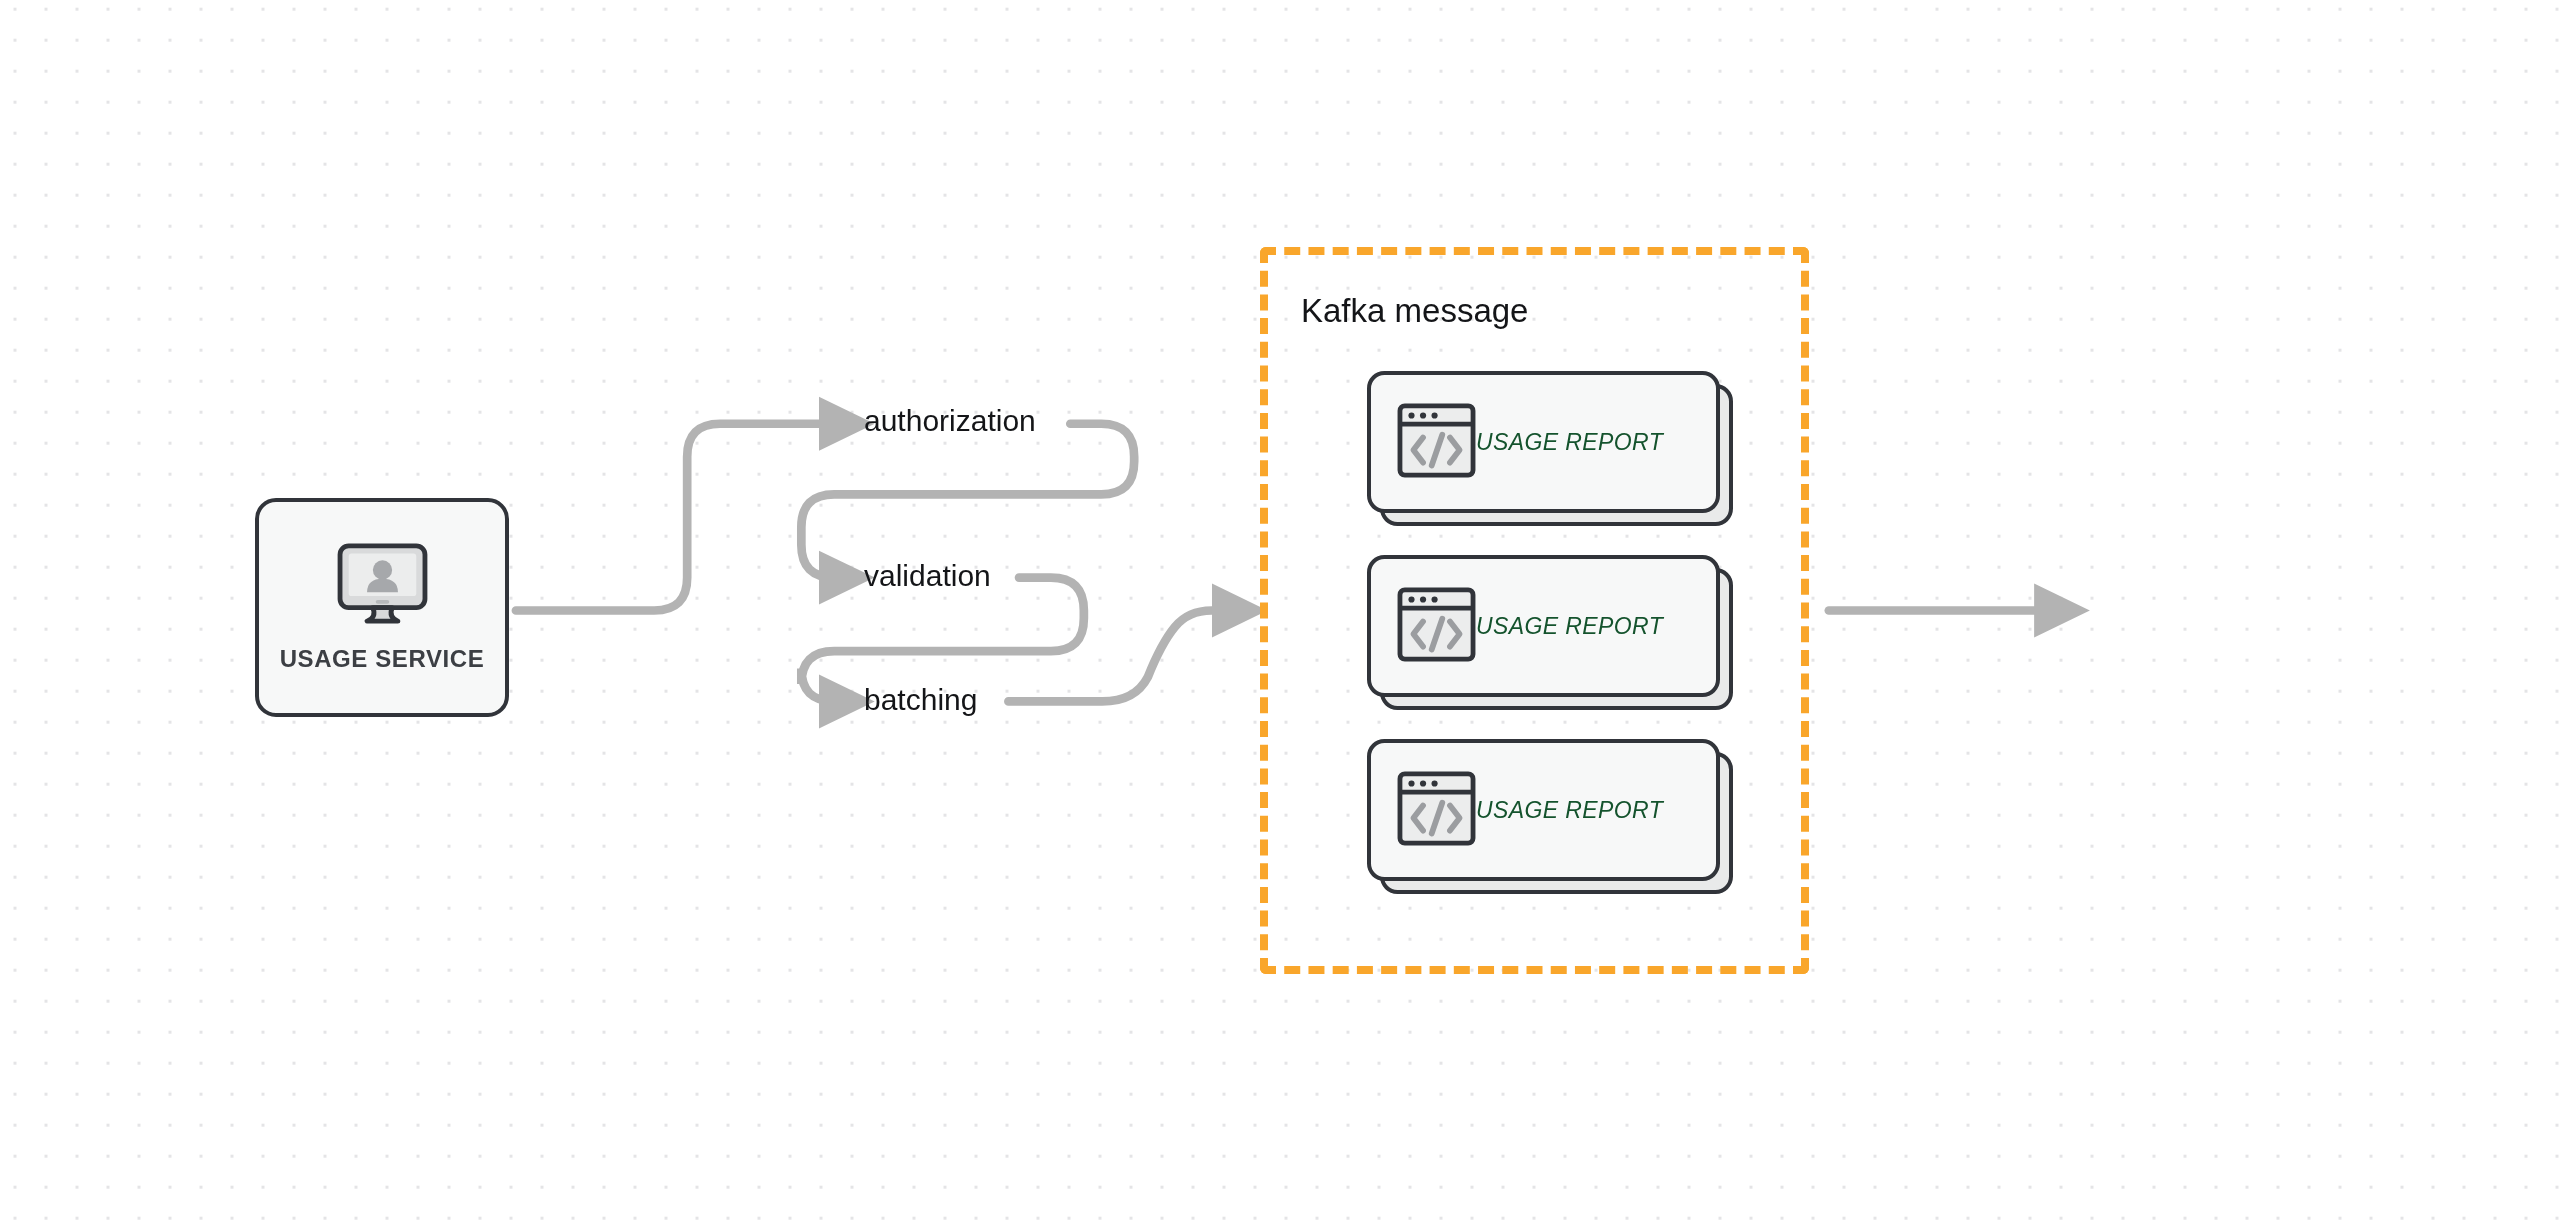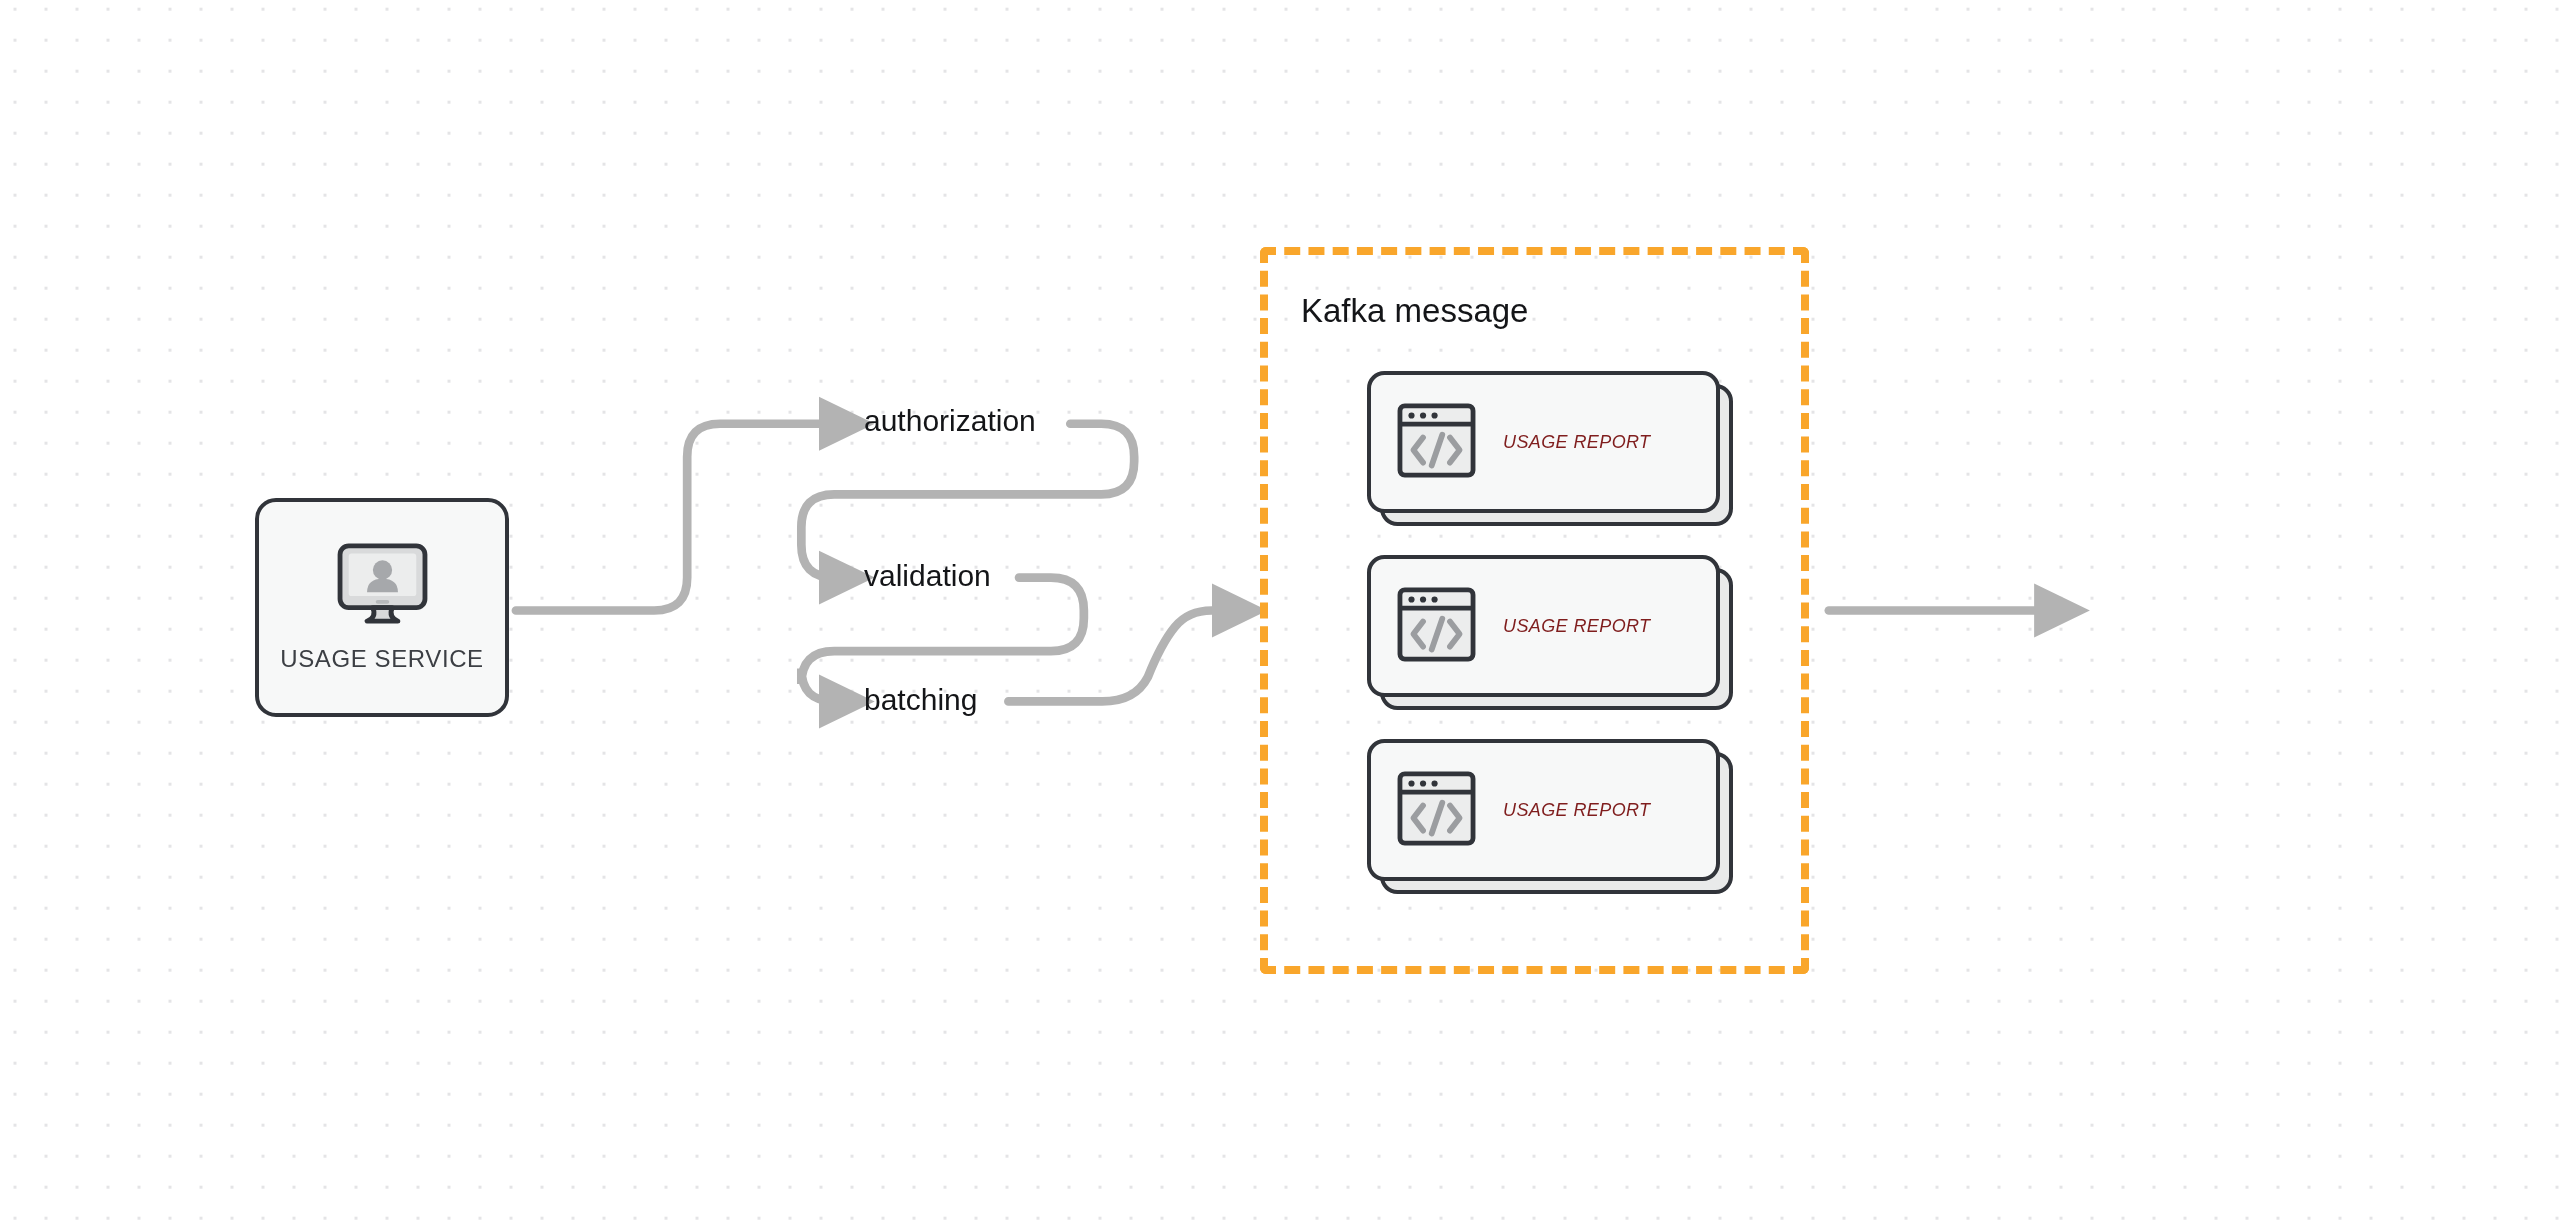--- a/index.html
+++ b/index.html
@@ -29,20 +29,21 @@
     display: flex;
     flex-direction: column;
     align-items: center;
     justify-content: center;
   }
   .node-label {
     font-size: 24px;
     color: #3c3f44;
     letter-spacing: 0.6px;
     white-space: nowrap;
+    font-weight: bold;
   }
 
   #usage-service { left: 255px; top: 498px; width: 254px; height: 219px; }
   #usage-service .node-label { margin-top: 15.5px; }
   #kafka-node { left: 2097px; top: 468px; width: 226px; height: 287px; }
   #kafka-node .node-label { margin-top: 25px; }
 
   
   .step-label {
     position: absolute;
@@ -95,24 +96,23 @@
     left: 0; top: 0;
     width: 353px; height: 142px;
     background: #f7f8f8;
     border: 4.8px solid #31343a;
     border-radius: 17.4px;
     display: flex;
     align-items: center;
   }
   .card-icon { margin-left: 26px; flex: 0 0 auto; }
   .card-text {
-    margin-left: 27px;
-    font-size: 18px;
+    font-size: 23px;
     font-style: italic;
-    color: #7f1d1d;
+    color: #14532d;
     letter-spacing: 0.4px;
     white-space: nowrap;
   }
 </style>
 </head>
 <body>
 
 <div id="canvas">
 
   <svg id="wires" viewBox="0 0 2662 1262" xmlns="http://www.w3.org/2000/svg">

